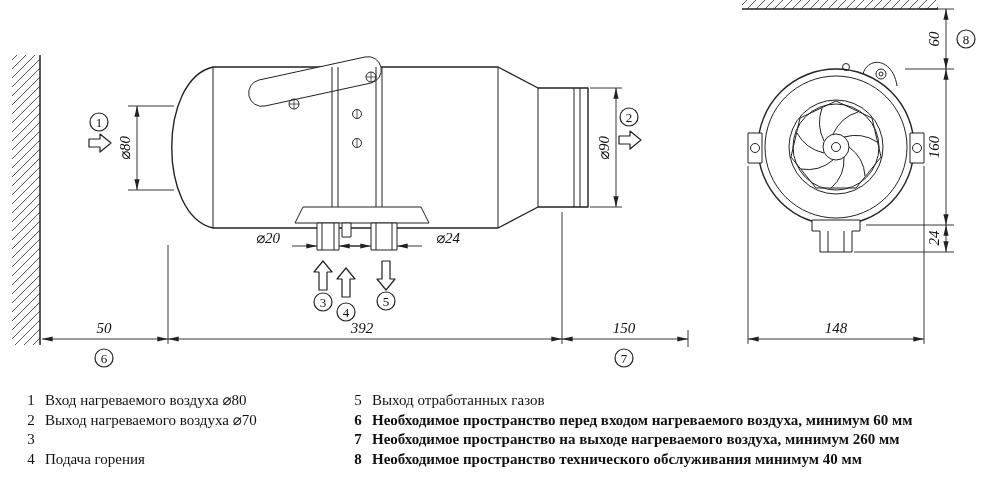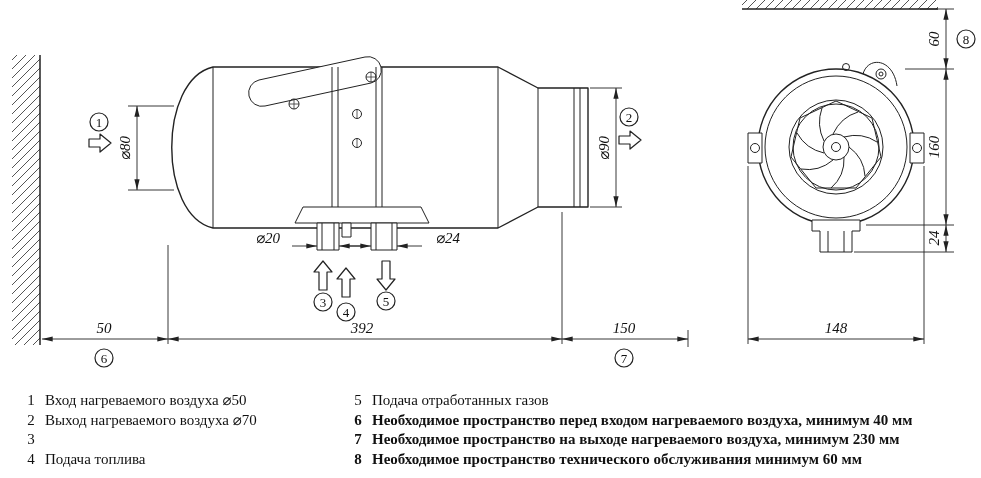--- a/index.html
+++ b/index.html
@@ -235,47 +235,47 @@
     <g class="callout">
       <circle cx="966" cy="39" r="9"></circle>
           <text x="966" y="43.5">8</text>
     </g>
   </g>
 </svg>
 
 <div class="legend legend-left">
   <div class="row">
     <span class="num">1</span>
-    <span class="txt">Вход нагреваемого воздуха ⌀50</span>
+    <span class="txt">Вход нагреваемого воздуха ⌀80</span>
   </div>
   <div class="row">
     <span class="num">2</span>
     <span class="txt">Выход нагреваемого воздуха ⌀70</span>
   </div>
   <div class="row">
     <span class="num">3</span>
   </div>
   <div class="row">
     <span class="num">4</span>
-    <span class="txt">Подача топлива</span>
+    <span class="txt">Подача горения</span>
   </div>
 </div>
 
 <div class="legend legend-right">
   <div class="row">
     <span class="num">5</span>
-    <span class="txt">Подача отработанных газов</span>
+    <span class="txt">Выход отработанных газов</span>
   </div>
   <div class="row bold">
     <span class="num">6</span>
-    <span class="txt">Необходимое пространство перед входом нагреваемого воздуха, минимум 40 мм</span>
+    <span class="txt">Необходимое пространство перед входом нагреваемого воздуха, минимум 60 мм</span>
   </div>
   <div class="row bold">
     <span class="num">7</span>
-    <span class="txt">Необходимое пространство на выходе нагреваемого воздуха, минимум 230 мм</span>
+    <span class="txt">Необходимое пространство на выходе нагреваемого воздуха, минимум 260 мм</span>
   </div>
   <div class="row bold">
     <span class="num">8</span>
-    <span class="txt">Необходимое пространство технического обслуживания минимум 60 мм</span>
+    <span class="txt">Необходимое пространство технического обслуживания минимум 40 мм</span>
   </div>
 </div>
 
 </div>
 
 </body></html>

